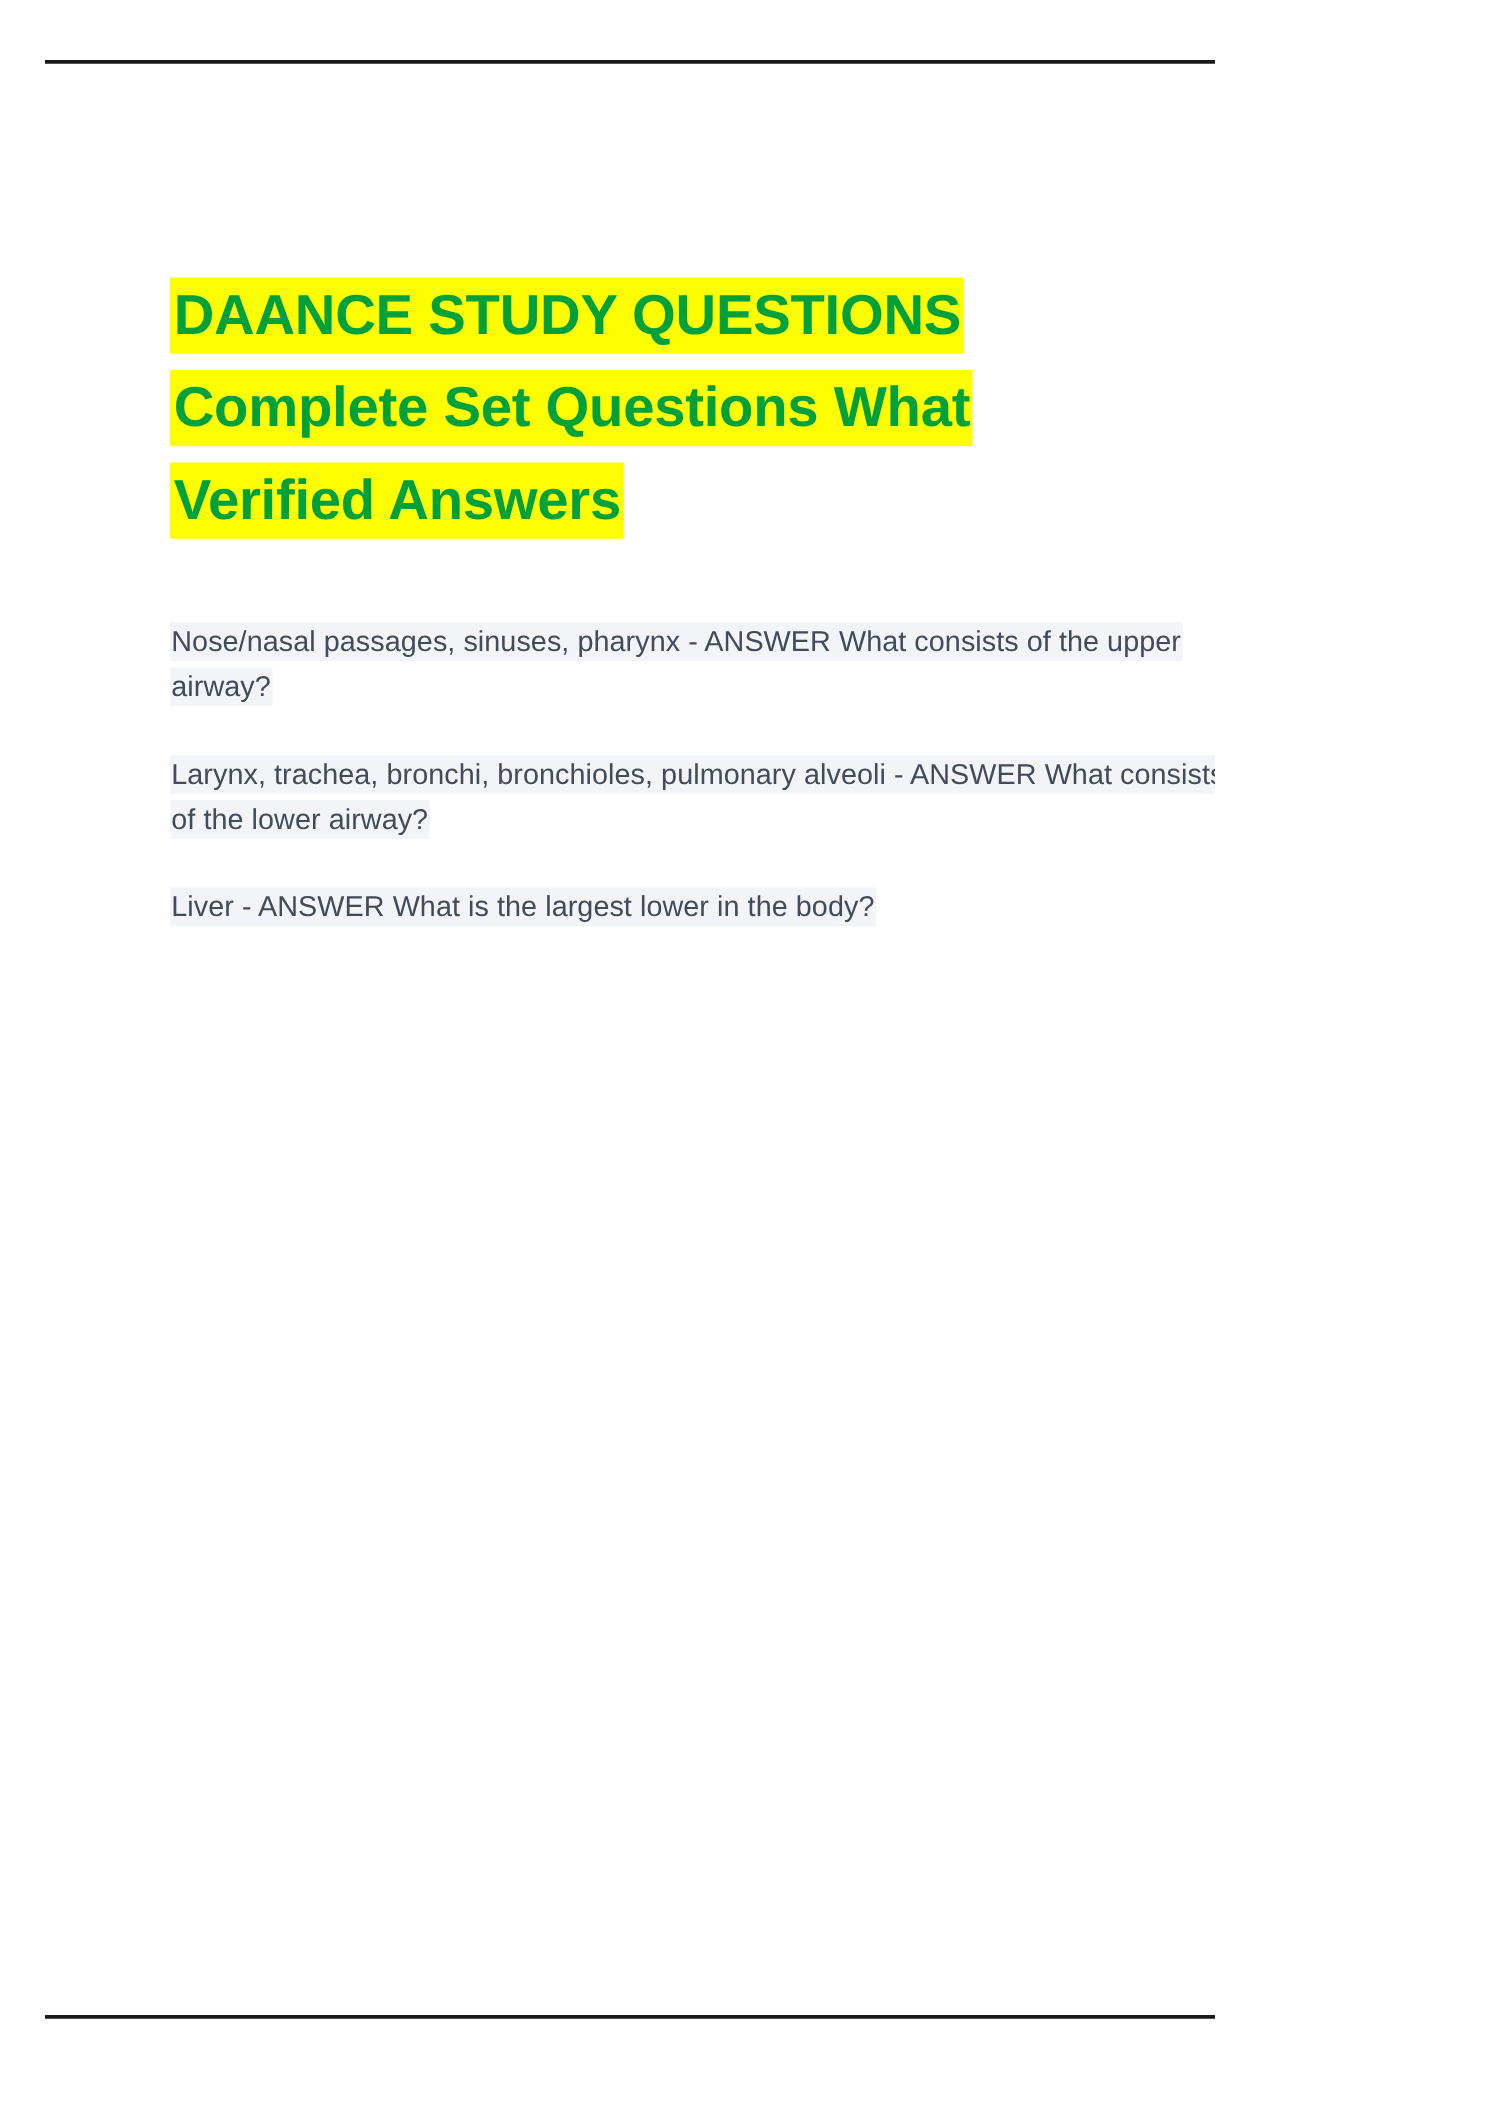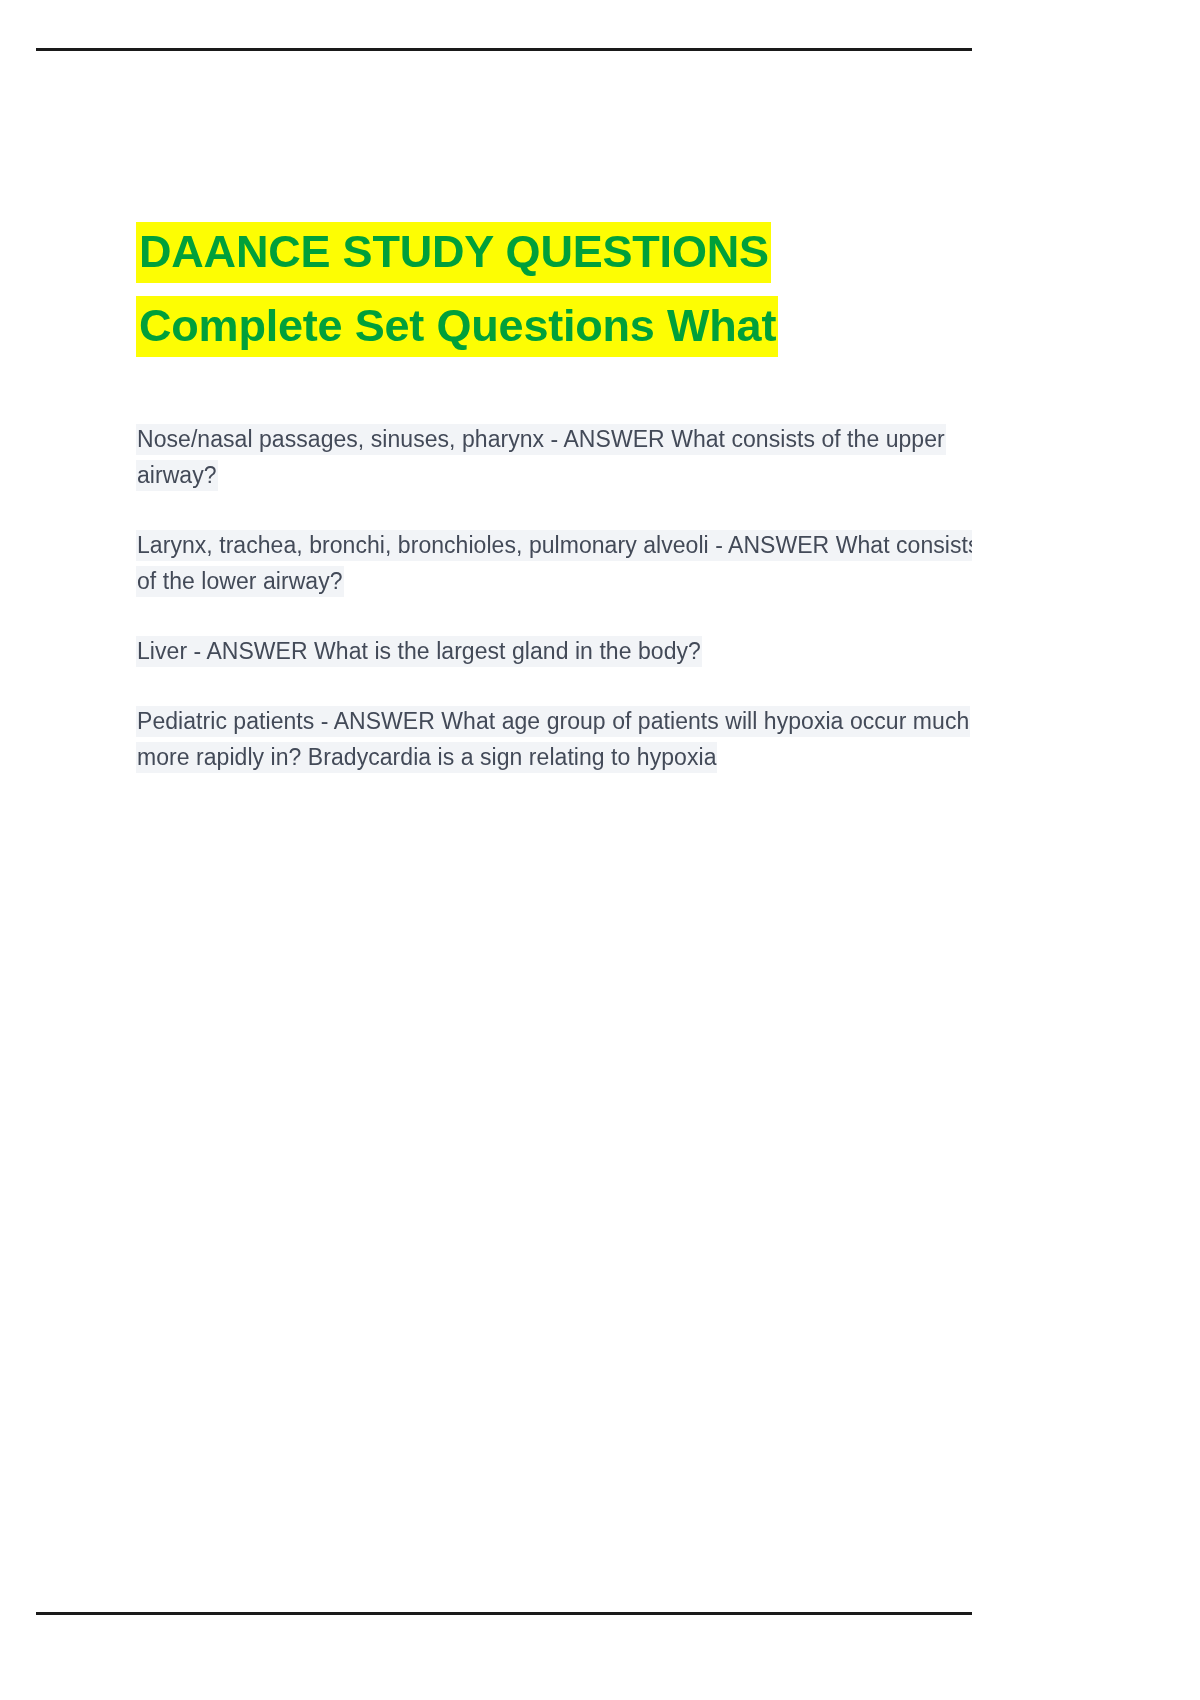--- a/index.html
+++ b/index.html
@@ -83,26 +83,25 @@
 </style>
 </head>
 <body>
 
 <div class="page">
 
   <div class="rule top"></div>
 
   <div class="content">
 
-    <h1 class="doc-title"><span class="hl">DAANCE STUDY QUESTIONS</span><br><span class="hl">Complete Set Questions What</span><br></h1>
+    <h1 class="doc-title"><span class="hl">DAANCE STUDY QUESTIONS</span><br><span class="hl">Complete Set Questions What</span><br><span class="hl">Verified Answers</span></h1>
 
     <div class="qa-list">
       <p class="qa-item"><span class="mark">Nose/nasal passages, sinuses, pharynx -  ANSWER What consists of the upper airway?</span></p>
       <p class="qa-item"><span class="mark"> Larynx, trachea, bronchi, bronchioles, pulmonary alveoli - ANSWER What consists of the lower airway?</span></p>
-      <p class="qa-item"><span class="mark"> Liver -  ANSWER What is the largest gland in the body?</span></p>
-      <p class="qa-item"><span class="mark"> Pediatric patients -  ANSWER What age group of patients will hypoxia occur much more rapidly in? Bradycardia is a sign relating to hypoxia</span></p>
+      <p class="qa-item"><span class="mark"> Liver -  ANSWER What is the largest lower in the body?</span></p>
     </div>
 
   </div>
 
   <div class="rule bottom"></div>
 
 </div>
 
 </body></html>

